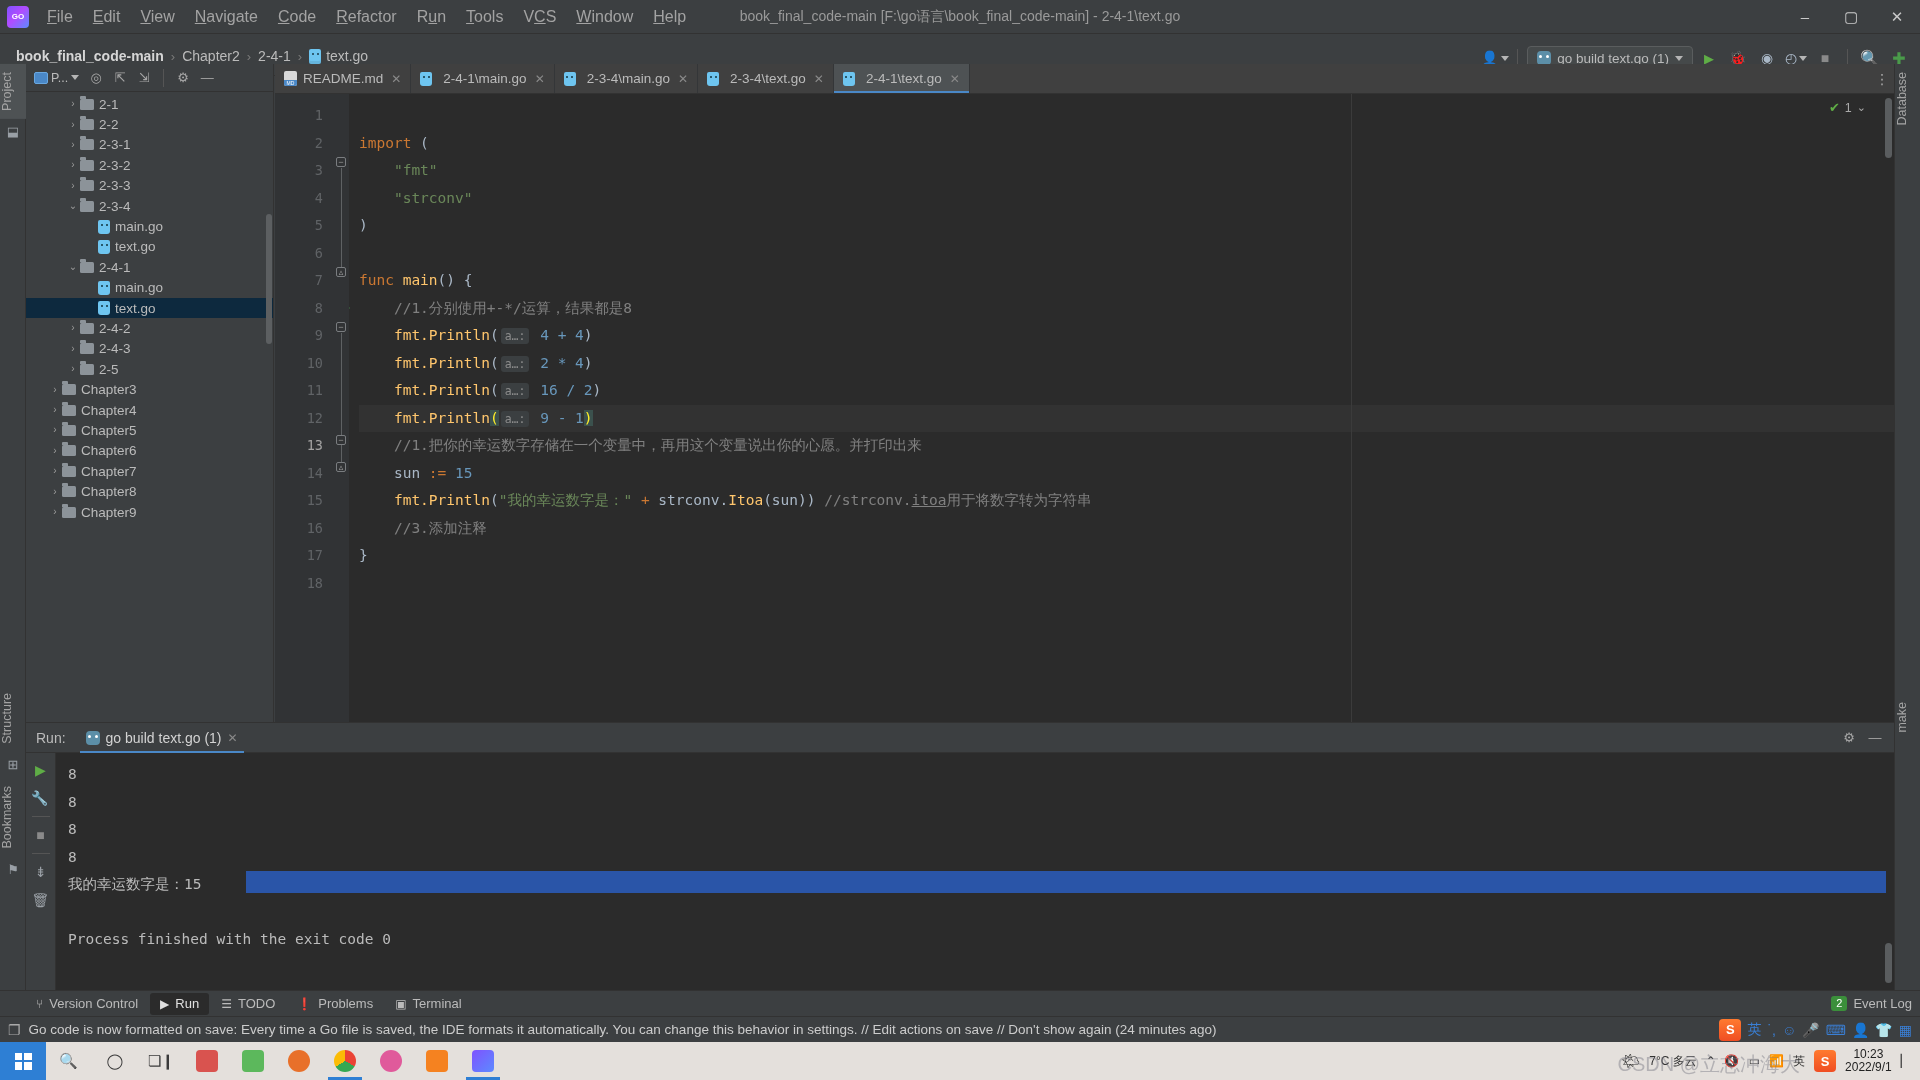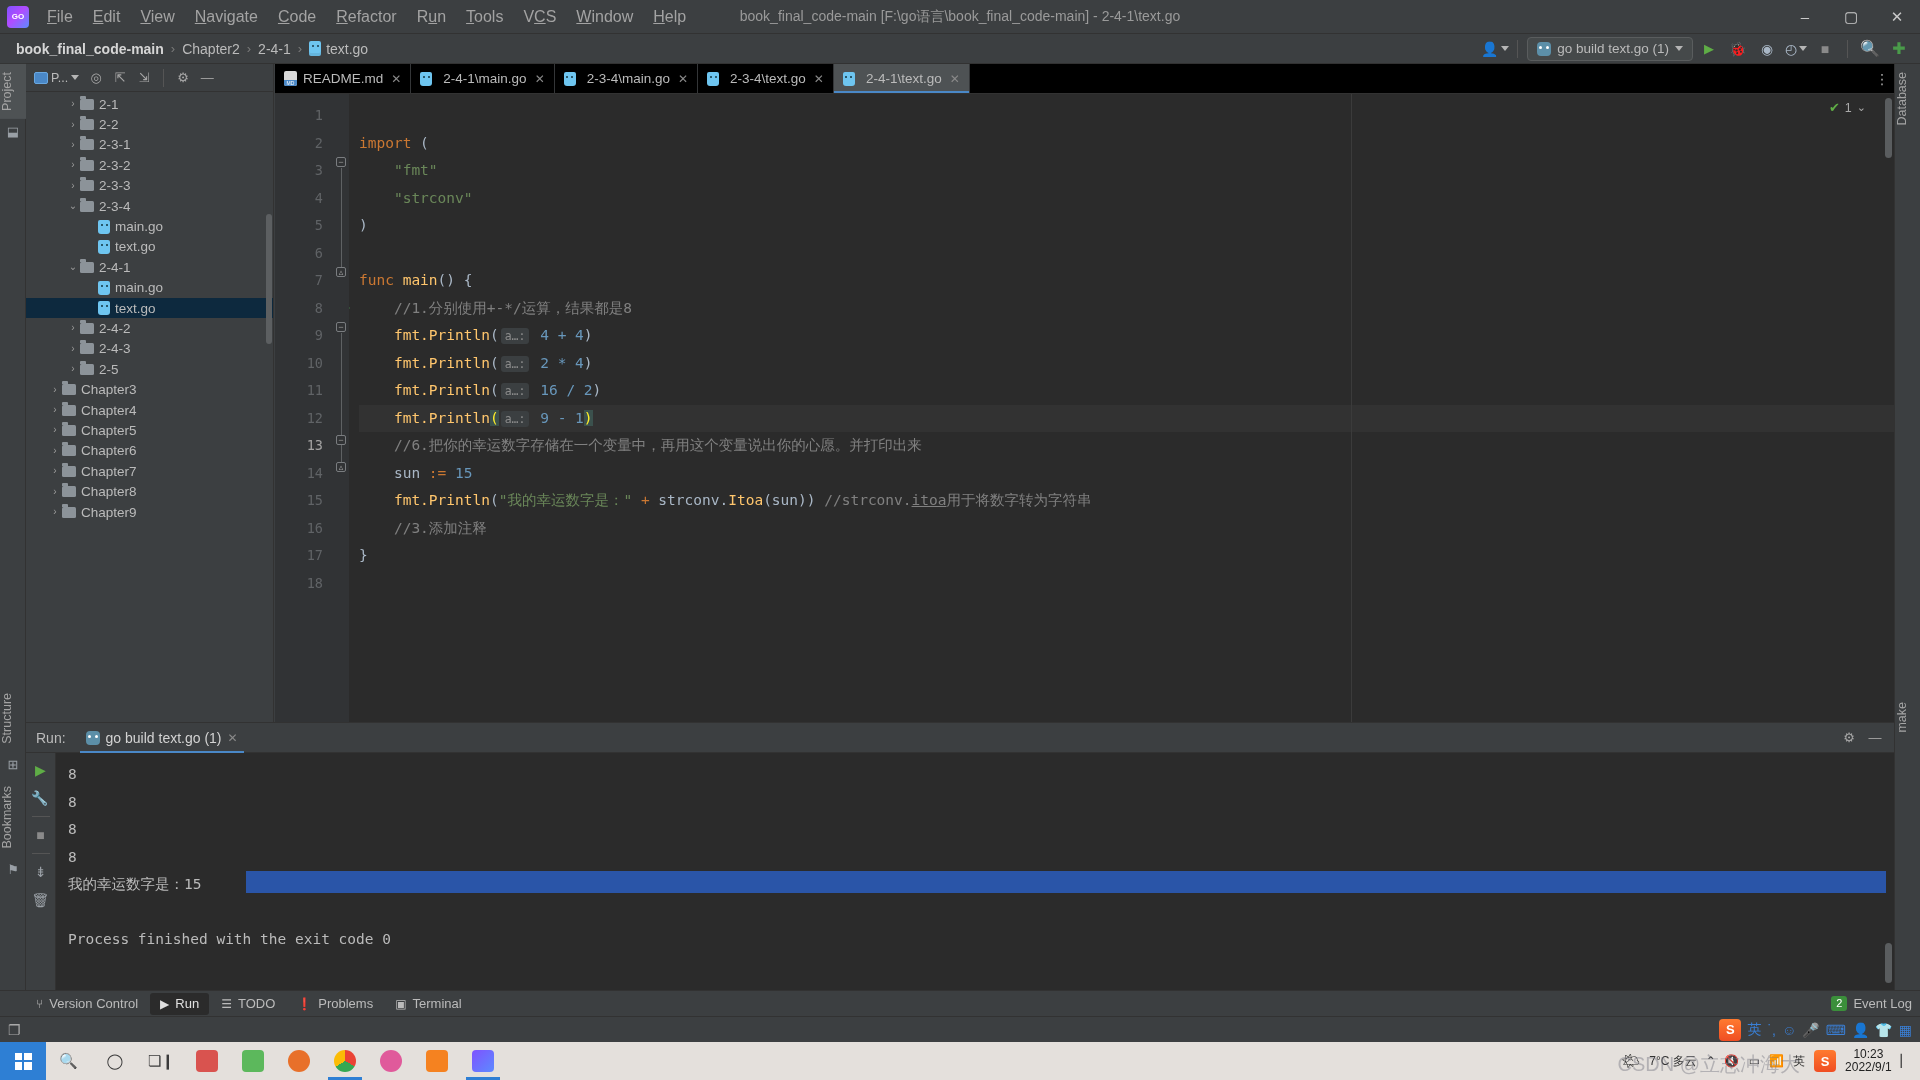--- a/index.html
+++ b/index.html
@@ -38,22 +38,22 @@
     margin-left: auto; display: flex; align-items: center; height: 34px;
     position: relative; z-index: 5;
   }
   .win-btn {
     width: 46px; height: 34px; display: flex; align-items: center;
     justify-content: center; color: #c9c9c9; font-size: 15px;
   }
 
   
   .navbar {
-    position: absolute; top: 34px; left: 0; width: 1920px; height: 30px;
-    background: #3c3f41; display: flex; align-items: center;
+    position: absolute; top: 46px; left: 0; width: 1920px; height: 30px;
+    background: #3c3f41; display: flex; align-items: flex-start;
     border-bottom: 1px solid #323232;
   }
   .crumb {
     display: flex; align-items: center; font-size: 14px; color: #bbbbbb;
     padding: 2px 4px;
   }
   .crumb.bold { font-weight: bold; color: #d6d6d6; }
   .crumb-sep { color: #7a7a7a; font-size: 13px; padding: 0 3px; }
   .crumbs { display: flex; align-items: center; margin-left: 12px; }
   .gofile-ico {
@@ -167,21 +167,21 @@
     position:absolute; right:1px; top:150px; width:6px; height:130px;
     background:#5c5f61; border-radius:3px;
   }
 
   
   .editor-wrap {
     position: absolute; top: 64px; left: 275px; right: 26px; bottom: 268px;
     background: #2b2b2b; display: flex; flex-direction: column;
   }
   .tabs {
-    height: 30px; background: #000000; display: flex; align-items: stretch;
+    height: 30px; background: #404040; display: flex; align-items: stretch;
     border-bottom: 1px solid #323232; overflow: hidden;
   }
   .tab {
     display: flex; align-items: center; gap: 6px; padding: 0 9px;
     font-size: 13.5px; color: #bbbbbb; border-right: 1px solid #343638;
     white-space: nowrap; position: relative;
   }
   .tab.active { background: #4e5254; }
   .tab.active::after {
     content:''; position:absolute; left:0; right:0; bottom:0; height:2px;
@@ -638,21 +638,21 @@
           <div class="cline">    <span class="str">"fmt"</span></div>
           <div class="cline">    <span class="str">"strconv"</span></div>
           <div class="cline">)</div>
           <div class="cline"></div>
           <div class="cline"><span class="kw">func</span> <span class="fn">main</span>() {</div>
           <div class="cline">    <span class="cmt">//1.分别使用+-*/运算，结果都是8</span></div>
           <div class="cline">    <span class="fn">fmt.</span><span class="fn">Println</span>(<span class="hint">a…:</span> <span class="num">4 + 4</span>)</div>
           <div class="cline">    <span class="fn">fmt.</span><span class="fn">Println</span>(<span class="hint">a…:</span> <span class="num">2 * 4</span>)</div>
           <div class="cline">    <span class="fn">fmt.</span><span class="fn">Println</span>(<span class="hint">a…:</span> <span class="num">16 / 2</span>)</div>
           <div class="cline cur">    <span class="fn">fmt.Println</span><span class="brmatch">(</span><span class="hint">a…:</span> <span class="num">9 - 1</span><span class="brmatch">)</span></div>
-          <div class="cline">    <span class="cmt">//6.把你的幸运数字存储在一个变量中，再用这个变量说出你的心愿。并打印出来</span></div>
+          <div class="cline">    <span class="cmt">//1.把你的幸运数字存储在一个变量中，再用这个变量说出你的心愿。并打印出来</span></div>
           <div class="cline">    <span class="pkg">sun</span> <span class="kw">:=</span> <span class="num">15</span></div>
           <div class="cline">    <span class="fn">fmt.Println</span>(<span class="str">"我的幸运数字是："</span> <span class="kw">+</span> <span class="pkg">strconv.</span><span class="fn">Itoa</span>(sun)) <span class="cmt">//strconv.<u>itoa</u>用于将数字转为字符串</span></div>
           <div class="cline">    <span class="cmt">//3.添加注释</span></div>
           <div class="cline">}</div>
         </div>
       <div class="inspect-badge">
         <span class="ok-check">✔</span>
         <span>1</span>
         <span style="font-size:11px">⌄</span>
       </div>
@@ -722,20 +722,21 @@
         <span>Terminal</span>
       </div>
       <div class="tw-right">
         <span class="evt-badge">2</span>
         <span style="font-size:13px;color:#bbb">Event Log</span>
       </div>
     </div>
 
   <div class="statusbar">
     <span style="color:#a9a9a9;font-size:14px">❐</span>
+    <span class="status-text">Go code is now formatted on save: Every time a Go file is saved, the IDE formats it automatically. You can change this behavior in settings. // Edit actions on save // Don't show again (24 minutes ago)</span>
     <div class="sb-icons">
       <div class="sogou">S</div>
       <span class="ime-ico">英</span>
       <span class="ime-ico">˙,</span>
       <span class="ime-ico">☺</span>
       <span class="ime-ico">🎤</span>
       <span class="ime-ico">⌨</span>
       <span class="ime-ico">👤</span>
       <span class="ime-ico">👕</span>
       <span class="ime-ico">▦</span>

